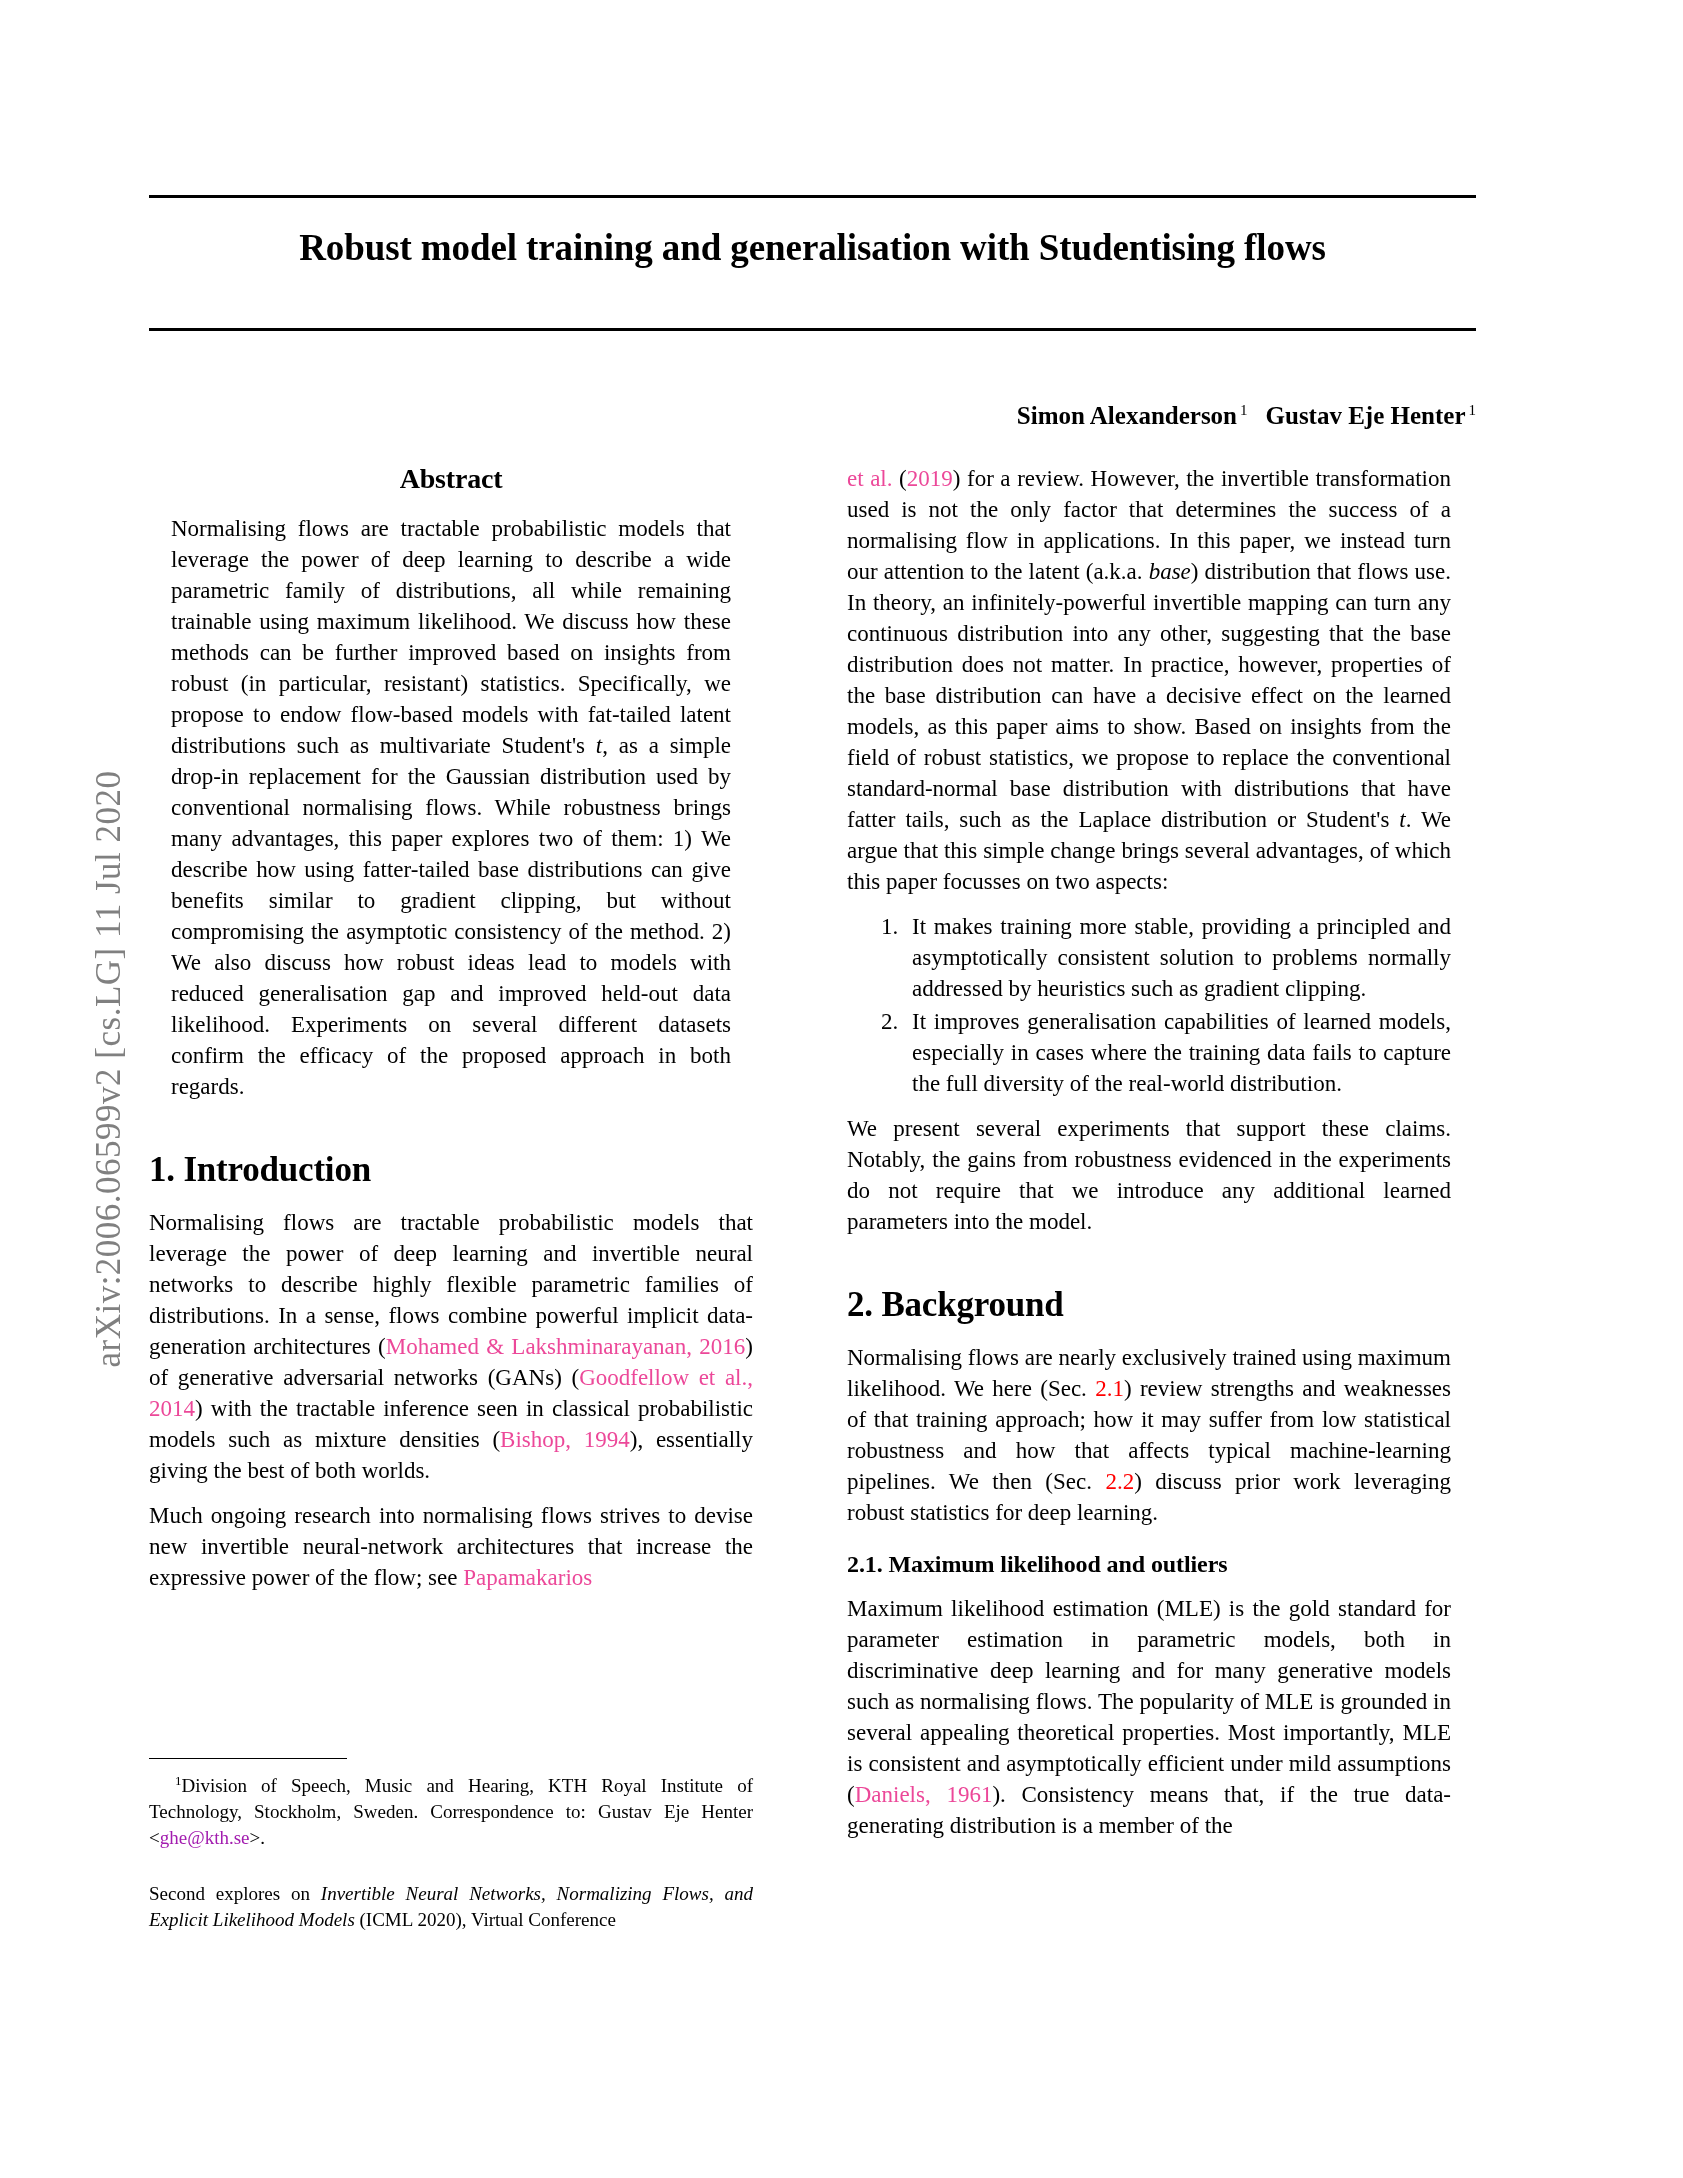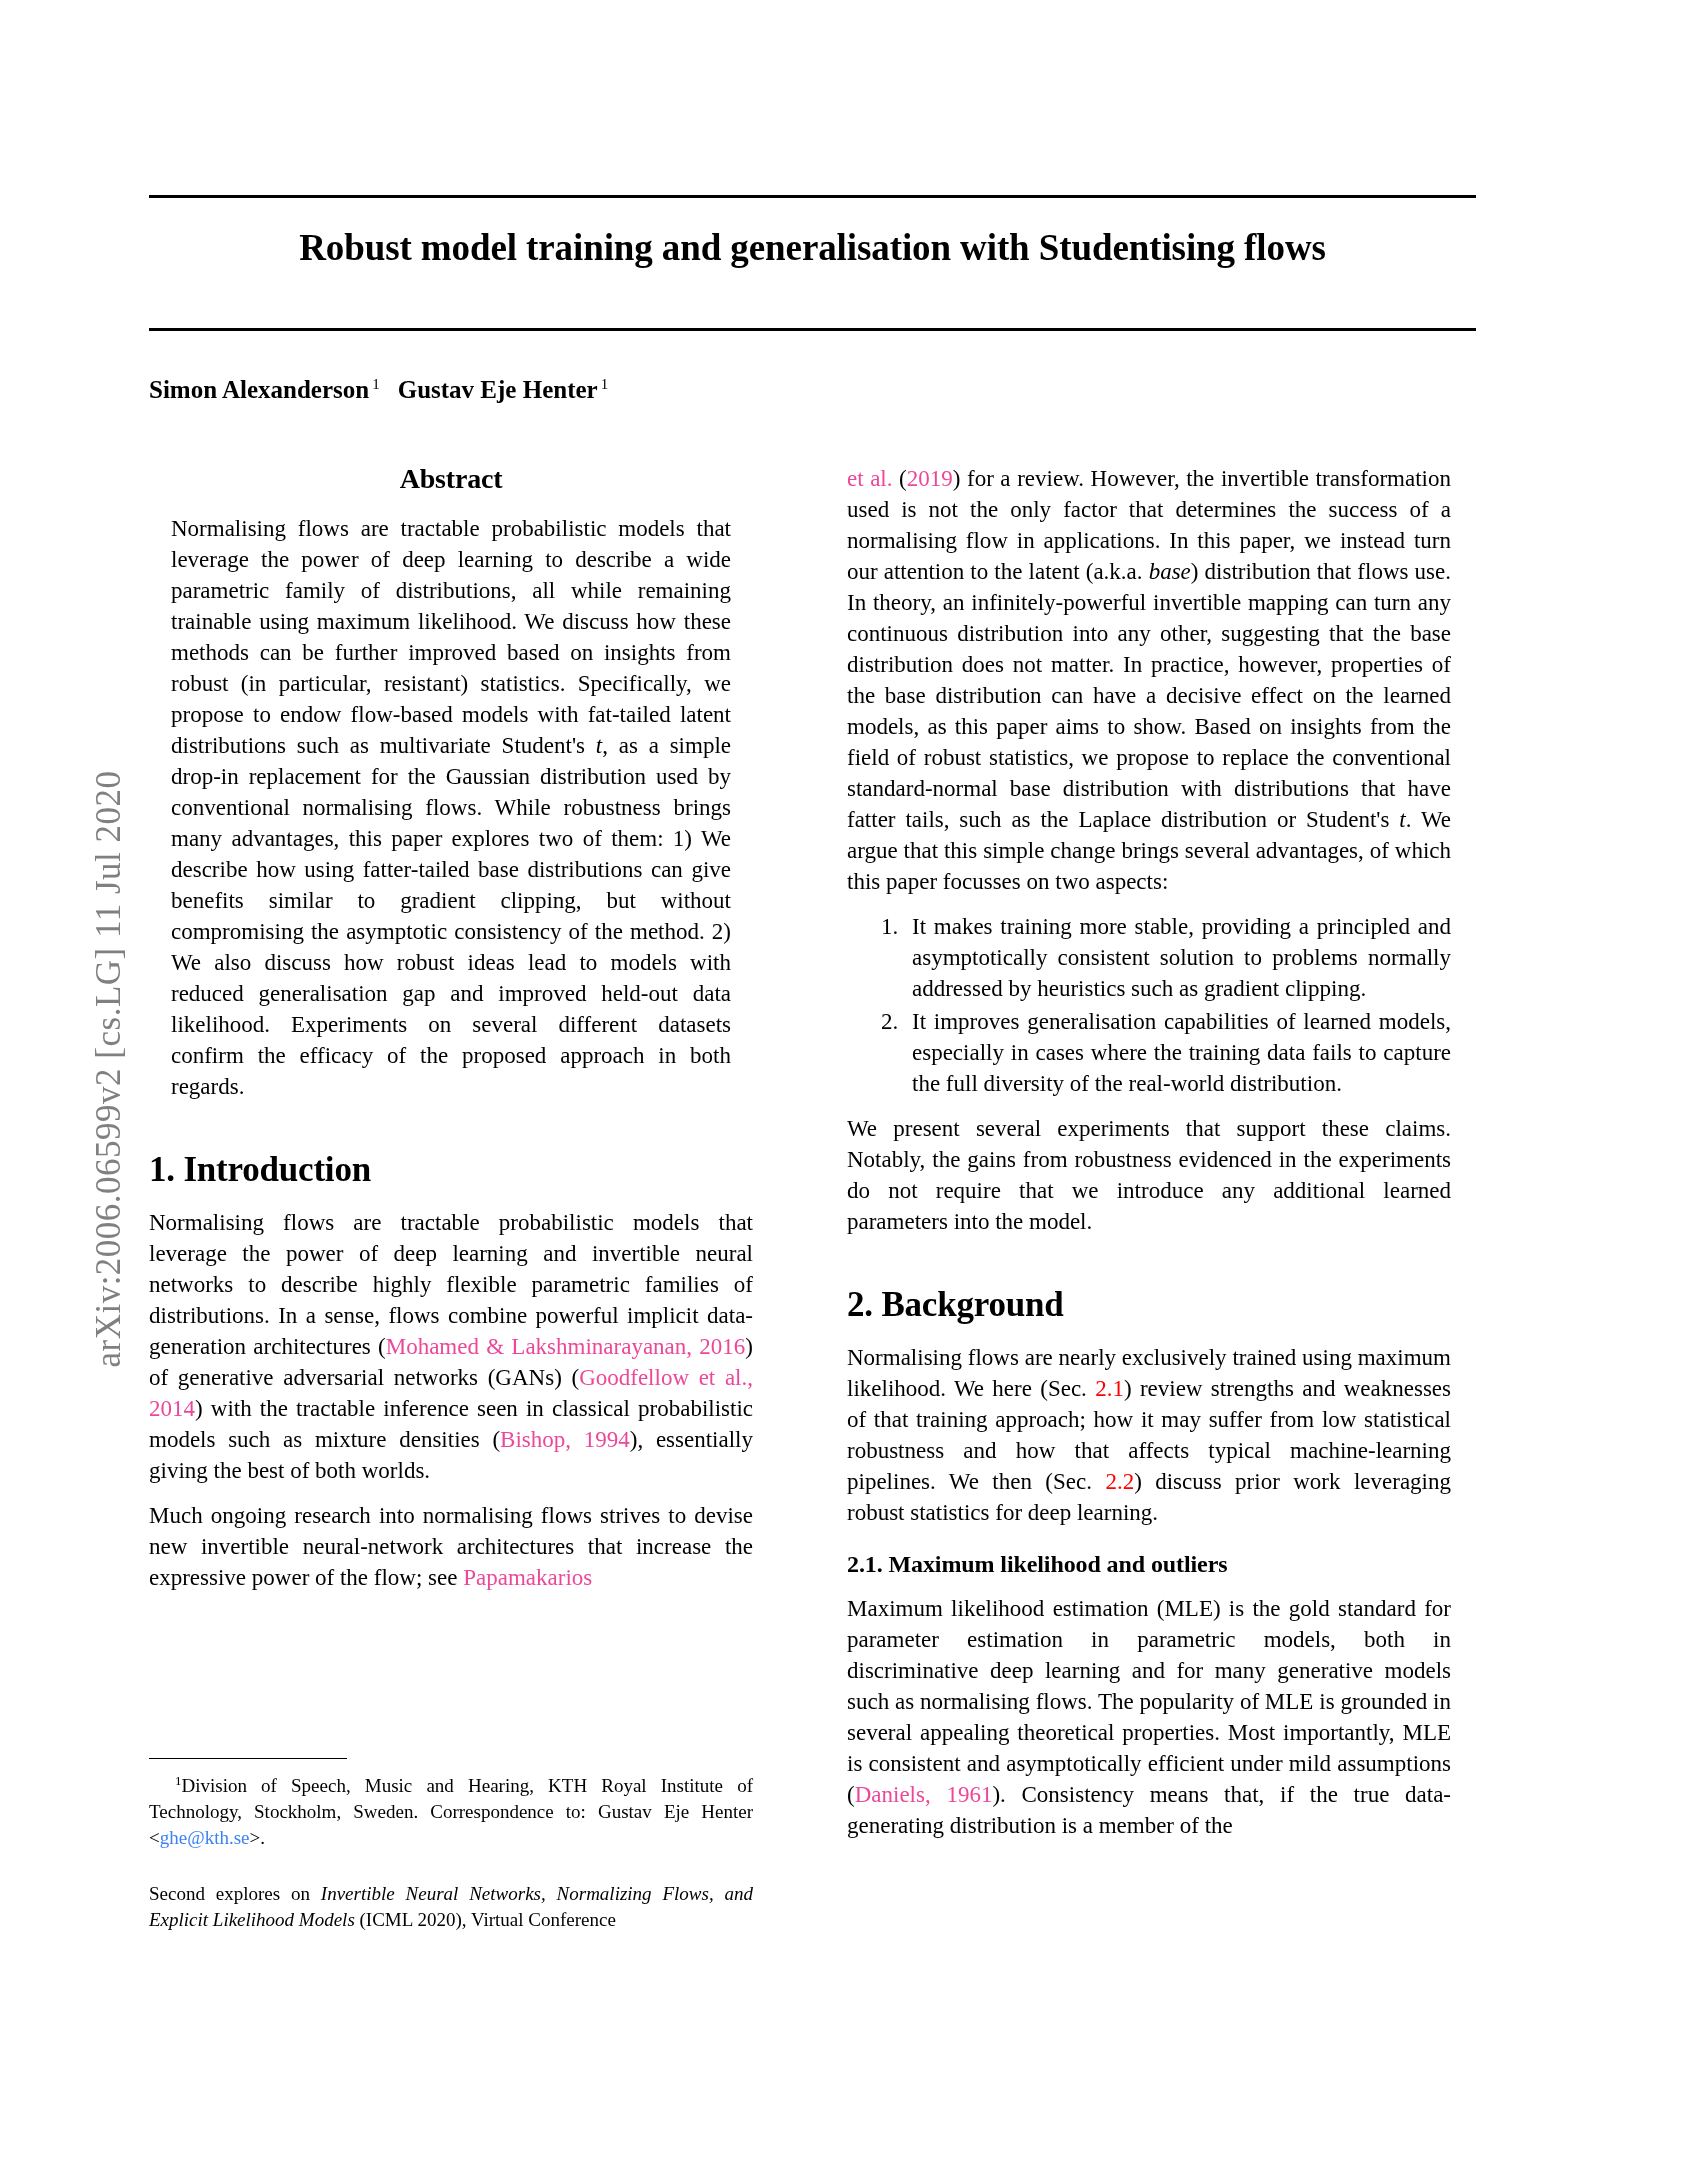--- a/index.html
+++ b/index.html
@@ -56,24 +56,24 @@
     left: 0;
     width: 1327px;
     text-align: center;
     font-size: 37px;
     font-weight: bold;
     letter-spacing: -0.1px;
   }
 
   #authors {
     position: absolute;
-    top: 376px;
+    top: 402px;
     left: 0;
     width: 1327px;
-    text-align: left;
+    text-align: right;
     font-size: 25px;
     font-weight: bold;
   }
   #authors .affil-mark {
     font-size: 15px;
     vertical-align: super;
     font-weight: normal;
     padding-left: 3px;
   }
   #authors .author-gap { display: inline-block; width: 18px; }
@@ -132,21 +132,21 @@
     text-align: justify;
   }
   ol.numlist li {
     margin: 0 0 2px 0;
     padding-left: 8px;
     line-height: 31px;
   }
 
   .cite { color: #ec4899; margin-top: 40px; }
   .secref { color: #ff0000; }
-  .mail { color: #3b82f6; }
+  .mail { color: #a21caf; }
   .it { font-style: italic; }
   .mathit { font-style: italic; font-family: "Liberation Serif", serif; }
 
   
   #footnote-area {
     position: absolute;
     left: 0px;
     top: 1758px;
     width: 604px;
     font-size: 19px;

